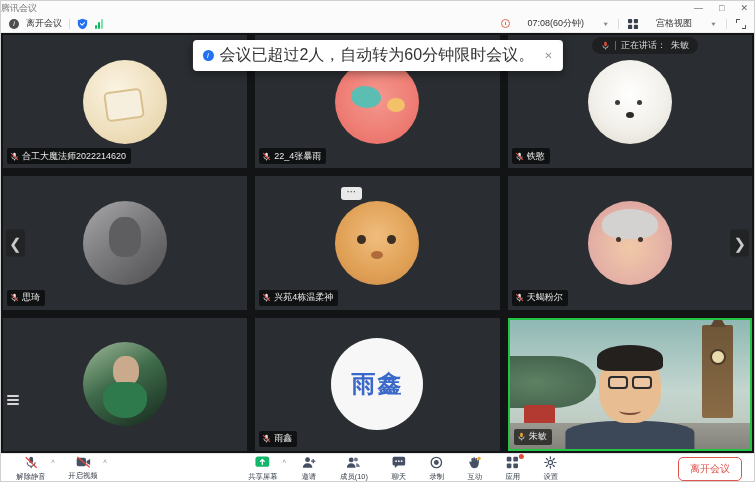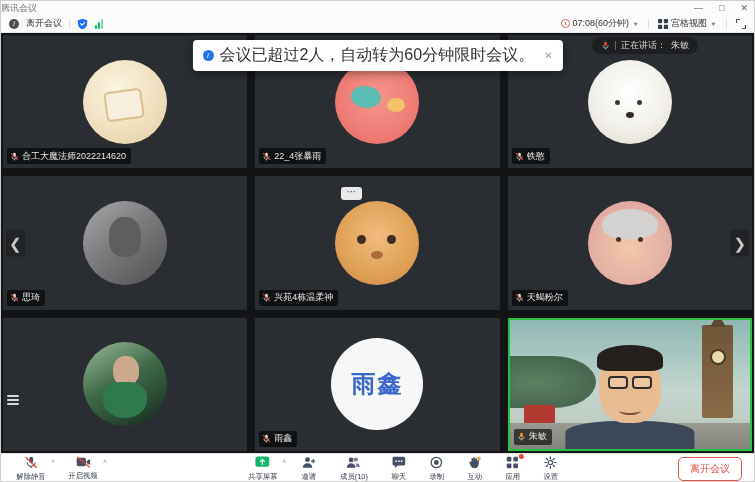--- a/index.html
+++ b/index.html
@@ -16,21 +16,21 @@
   
   .header { height:18px; background:#fbfbfb; border-bottom:1px solid #ececec; display:flex; align-items:center; padding:0 8px; }
   .header-left { display:flex; align-items:center; gap:7px; }
   .info-badge { width:10px; height:10px; border-radius:50%; background:#4d4d4d; color:#fff; font-size:7px; display:flex; align-items:center; justify-content:center; font-style:italic; }
   .details-label { font-size:9px; color:#333; }
   .vdiv { width:1px; height:10px; background:#ddd; }
   .sigbars { display:flex; align-items:flex-end; gap:1px; height:10px; }
   .sigbars i { display:block; width:2px; background:#0abf5b; border-radius:1px; }
   .sigbars i:nth-child(1){height:4px;} .sigbars i:nth-child(2){height:7px;} .sigbars i:nth-child(3){height:10px; background:#7fe0ae;}
   .header-right { margin-left:auto; display:flex; align-items:center; gap:9px; }
-  .hr-item { display:flex; align-items:center; gap:3px; font-size:9px; color:#333; }
+  .hr-item { display:flex; align-items:center; gap:18px; font-size:9px; color:#333; }
   .caret-down { font-size:7px; color:#888; transform:scaleY(.8); }
   .clock-ic { width:9px; height:9px; border:1.3px solid #d86a55; border-radius:50%; position:relative; }
   .clock-ic:before { content:""; position:absolute; left:3px; top:1.5px; width:1.2px; height:3px; background:#d86a55; }
   .fullscreen-ic { width:10px; height:10px; position:relative; }
   .fullscreen-ic:before,.fullscreen-ic:after { content:""; position:absolute; width:3px; height:3px; border:1.2px solid #555; }
   .fullscreen-ic:before { left:0; top:0; border-right:none; border-bottom:none; }
   .fullscreen-ic:after { right:0; bottom:0; border-left:none; border-top:none; }
 
   
   .stage { position:relative; height:420px; background:#131416; }

